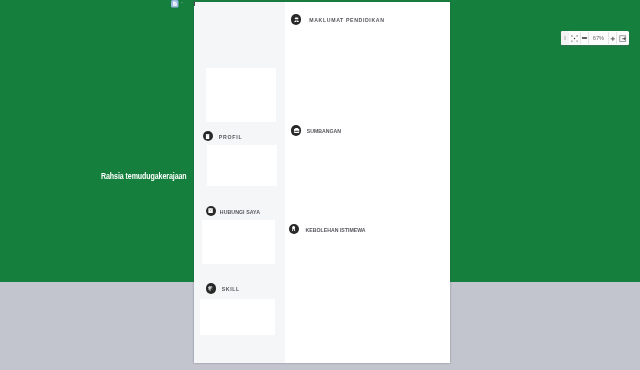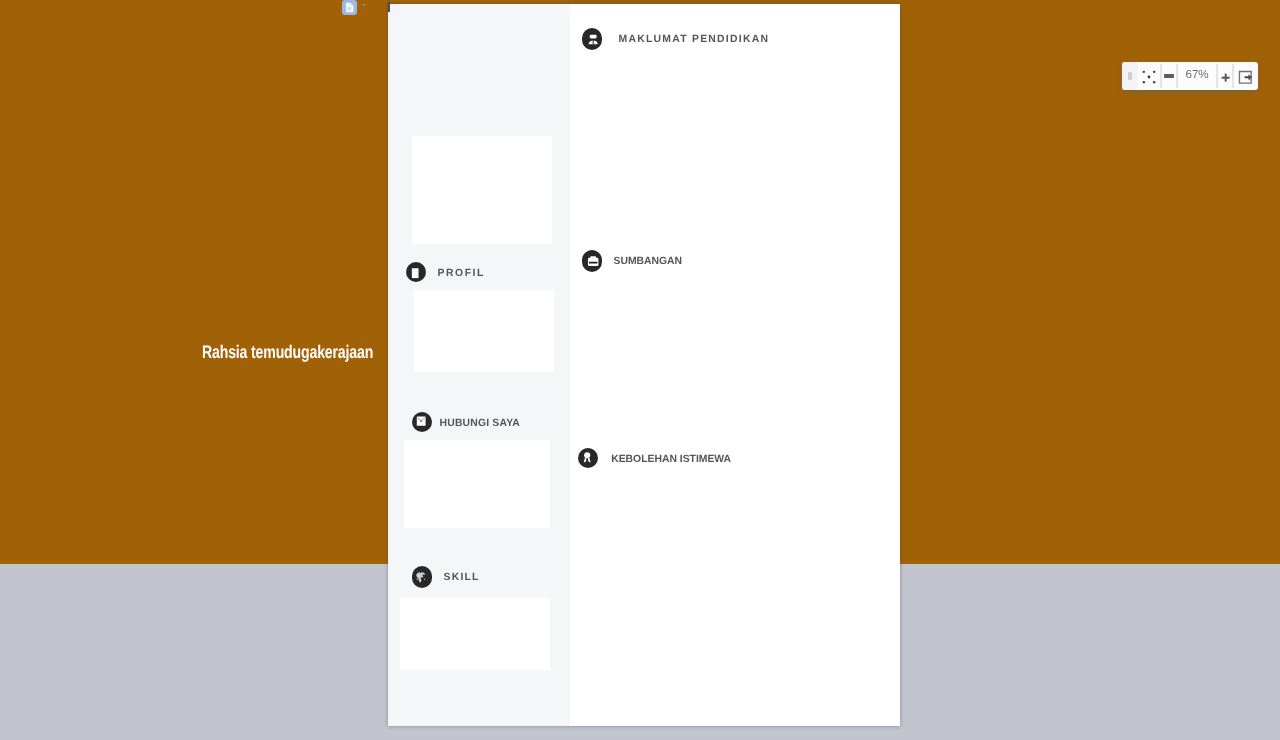--- a/index.html
+++ b/index.html
@@ -1,18 +1,18 @@
 <!DOCTYPE html>
 <html><head>
 <meta charset="utf-8">
 <style>
   html,body{margin:0;padding:0;}
   body{width:640px;height:370px;overflow:hidden;background:#c2c5ce;
        font-family:"Liberation Sans",sans-serif;-webkit-font-smoothing:antialiased;}
-  .viewer{position:absolute;left:0;top:0;width:640px;height:282px;background:#a16207;}
+  .viewer{position:absolute;left:0;top:0;width:640px;height:282px;background:#15803d;}
 
   
   .filechip{position:absolute;left:171px;top:0.2px;height:7.5px;}
   .filechip .doc{position:absolute;left:0;top:0;width:7.5px;height:7.5px;display:block;line-height:0;}
   .filechip .doc svg{display:block;}
   .filechip .caret{position:absolute;left:9.8px;top:2.3px;width:0;height:0;
                    border-left:1.7px solid transparent;border-right:1.7px solid transparent;
                    border-top:1.9px solid #8b909c;}
 
   

